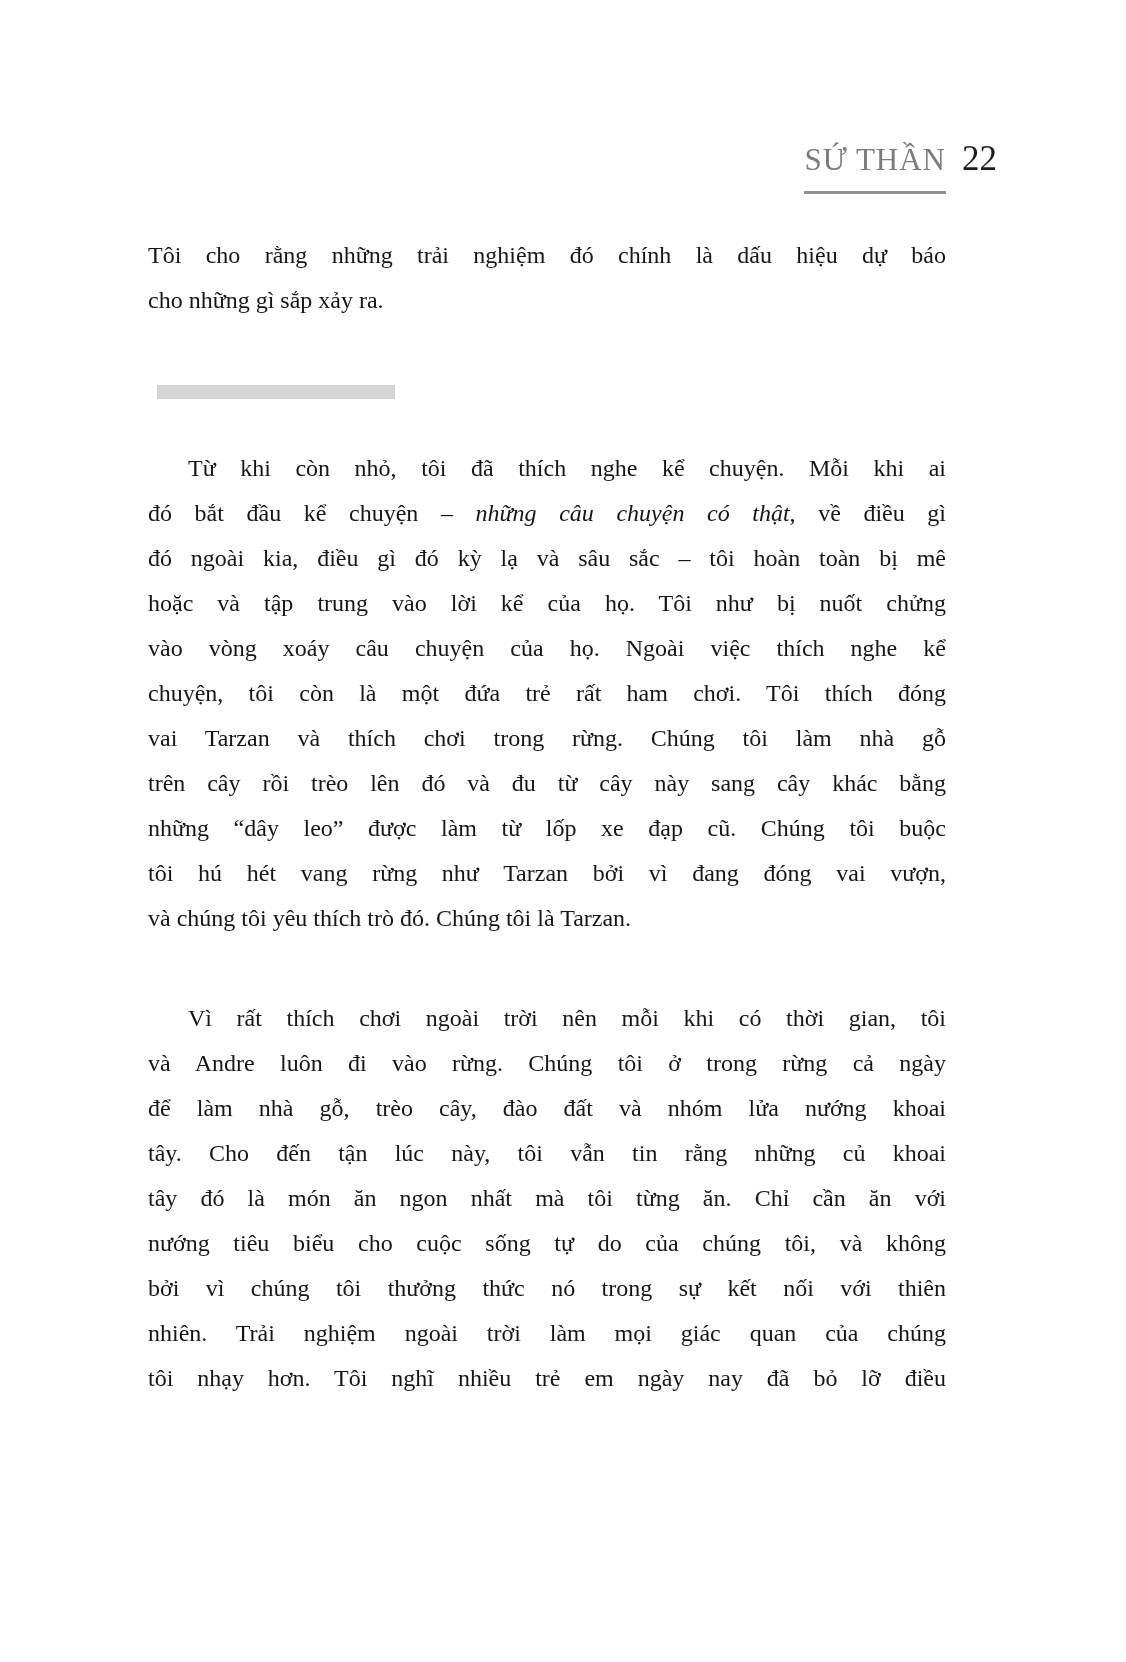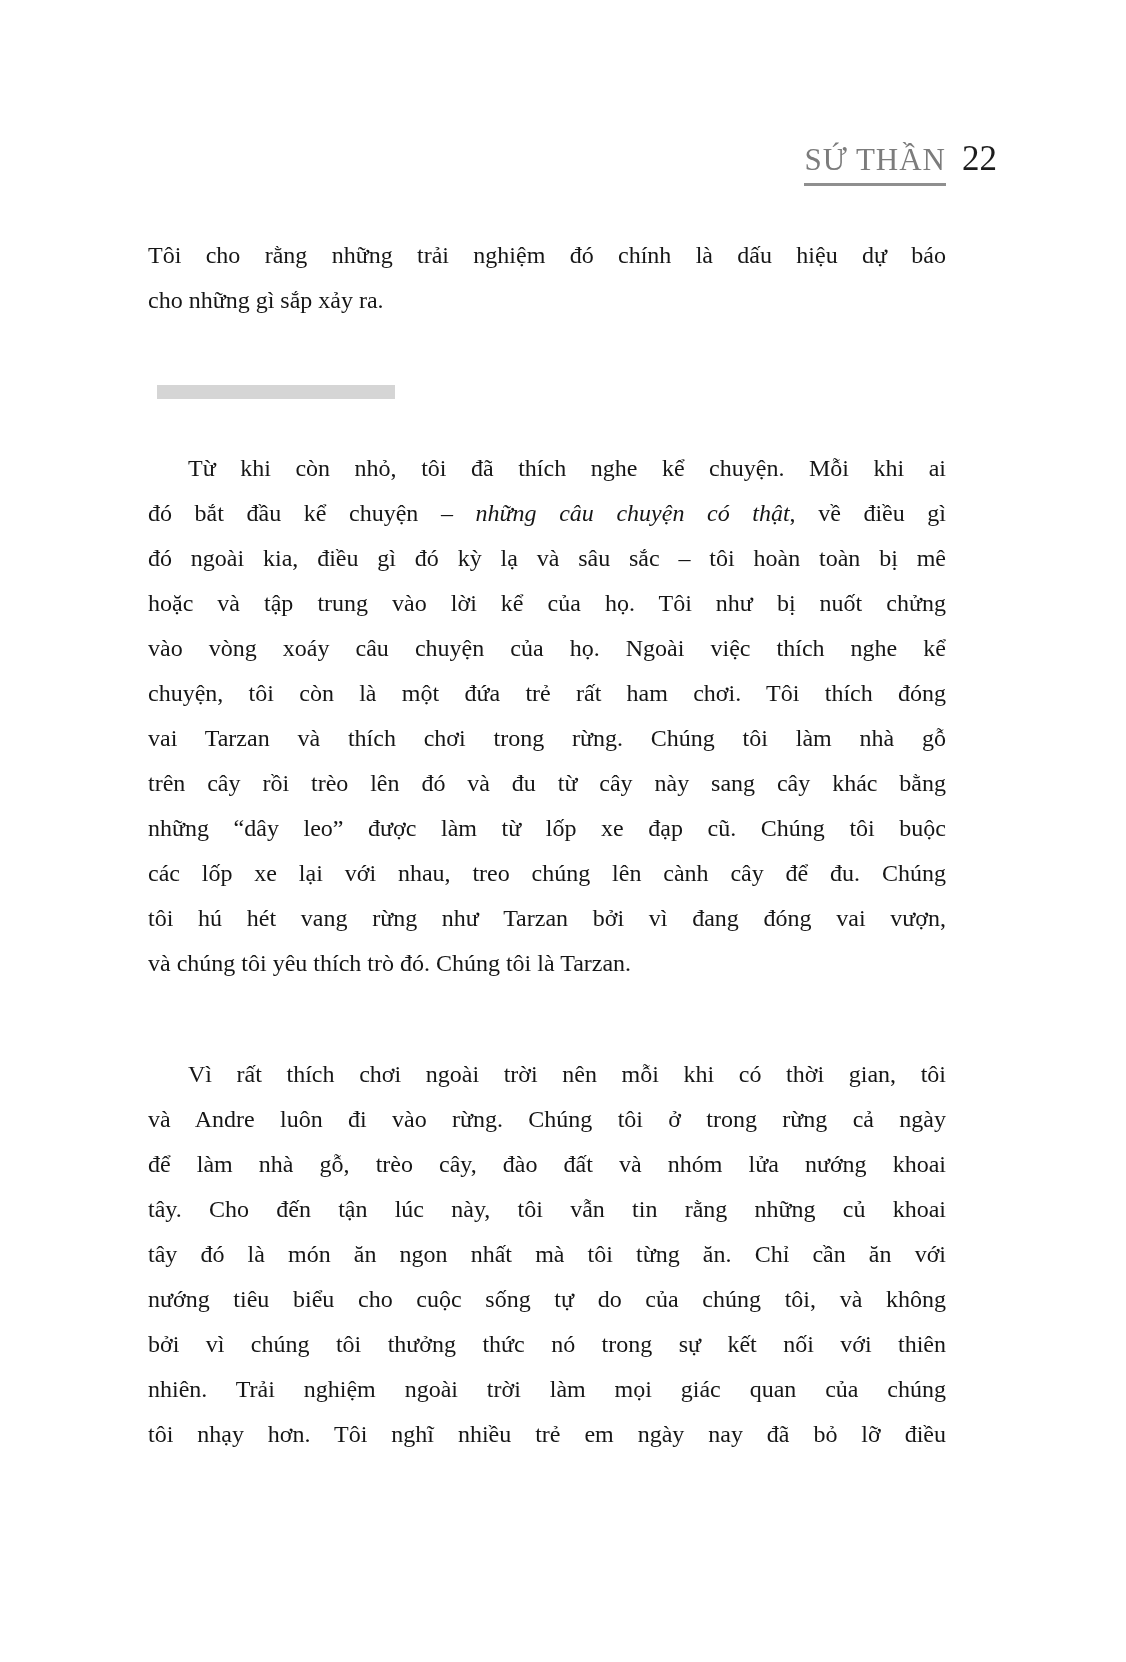--- a/index.html
+++ b/index.html
@@ -25,21 +25,21 @@
     width: 798px;
     text-align: right;
     line-height: 1;
   }
   .running-title {
     display: inline-block;
     font-size: 31px;
     letter-spacing: 1px;
     color: #7c7c7c;
     border-bottom: 3px solid #8f8f8f;
-    padding-bottom: 8px;
+    padding-bottom: 16px;
   }
   .page-number {
     position: absolute;
     top: 141px;
     left: 962px;
     font-size: 35px;
     line-height: 1;
     color: #1c1c1c;
   }
 
@@ -54,21 +54,21 @@
   }
 
   
   .para {
     position: absolute;
     left: 148px;
     width: 798px;
   }
   .para-opening { top: 233px; }
   .para-story1  { top: 446px; }
-  .para-story2  { top: 1052px; }
+  .para-story2  { top: 996px; }
 
   .line {
     height: 45px;
     line-height: 45px;
     font-size: 24px;
     text-align: justify;
     text-align-last: justify;
     overflow: hidden;
     white-space: normal;
   }
@@ -103,21 +103,20 @@
   <section class="para para-story1">
       <div class="line indent"><span>Từ khi còn nhỏ, tôi đã thích nghe kể chuyện. Mỗi khi ai</span></div>
       <div class="line"><span>đó bắt đầu kể chuyện – </span><span class="run-italic">những câu chuyện có thật</span><span>, về điều gì</span></div>
       <div class="line"><span>đó ngoài kia, điều gì đó kỳ lạ và sâu sắc – tôi hoàn toàn bị mê</span></div>
       <div class="line"><span>hoặc và tập trung vào lời kể của họ. Tôi như bị nuốt chửng</span></div>
       <div class="line"><span>vào vòng xoáy câu chuyện của họ. Ngoài việc thích nghe kể</span></div>
       <div class="line"><span>chuyện, tôi còn là một đứa trẻ rất ham chơi. Tôi thích đóng</span></div>
       <div class="line"><span>vai Tarzan và thích chơi trong rừng. Chúng tôi làm nhà gỗ</span></div>
       <div class="line"><span>trên cây rồi trèo lên đó và đu từ cây này sang cây khác bằng</span></div>
       <div class="line"><span>những “dây leo” được làm từ lốp xe đạp cũ. Chúng tôi buộc</span></div>
-      <div class="line"><span>các lốp xe lại với nhau, treo chúng lên cành cây để đu. Chúng</span></div>
       <div class="line"><span>tôi hú hét vang rừng như Tarzan bởi vì đang đóng vai vượn,</span></div>
       <div class="line no-stretch"><span>và chúng tôi yêu thích trò đó. Chúng tôi là Tarzan.</span></div>
     </section>
 
   <section class="para para-story2">
       <div class="line indent"><span>Vì rất thích chơi ngoài trời nên mỗi khi có thời gian, tôi</span></div>
       <div class="line"><span>và Andre luôn đi vào rừng. Chúng tôi ở trong rừng cả ngày</span></div>
       <div class="line"><span>để làm nhà gỗ, trèo cây, đào đất và nhóm lửa nướng khoai</span></div>
       <div class="line"><span>tây. Cho đến tận lúc này, tôi vẫn tin rằng những củ khoai</span></div>
       <div class="line"><span>tây đó là món ăn ngon nhất mà tôi từng ăn. Chỉ cần ăn với</span></div>

